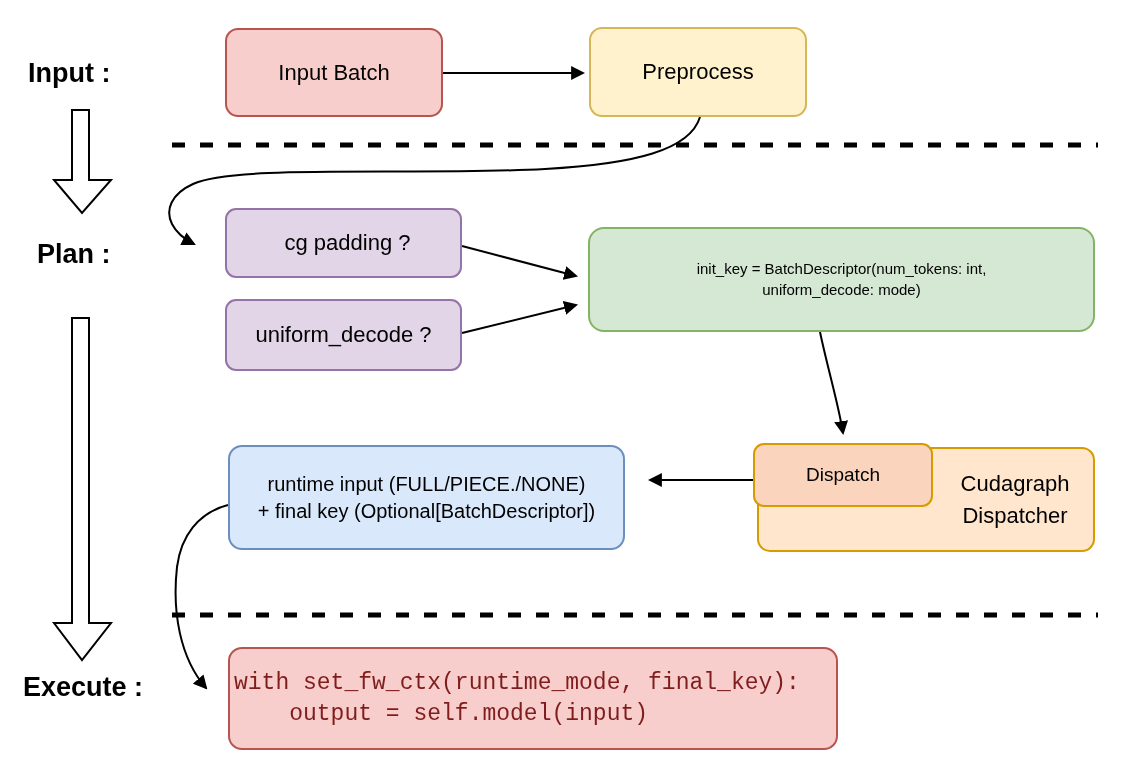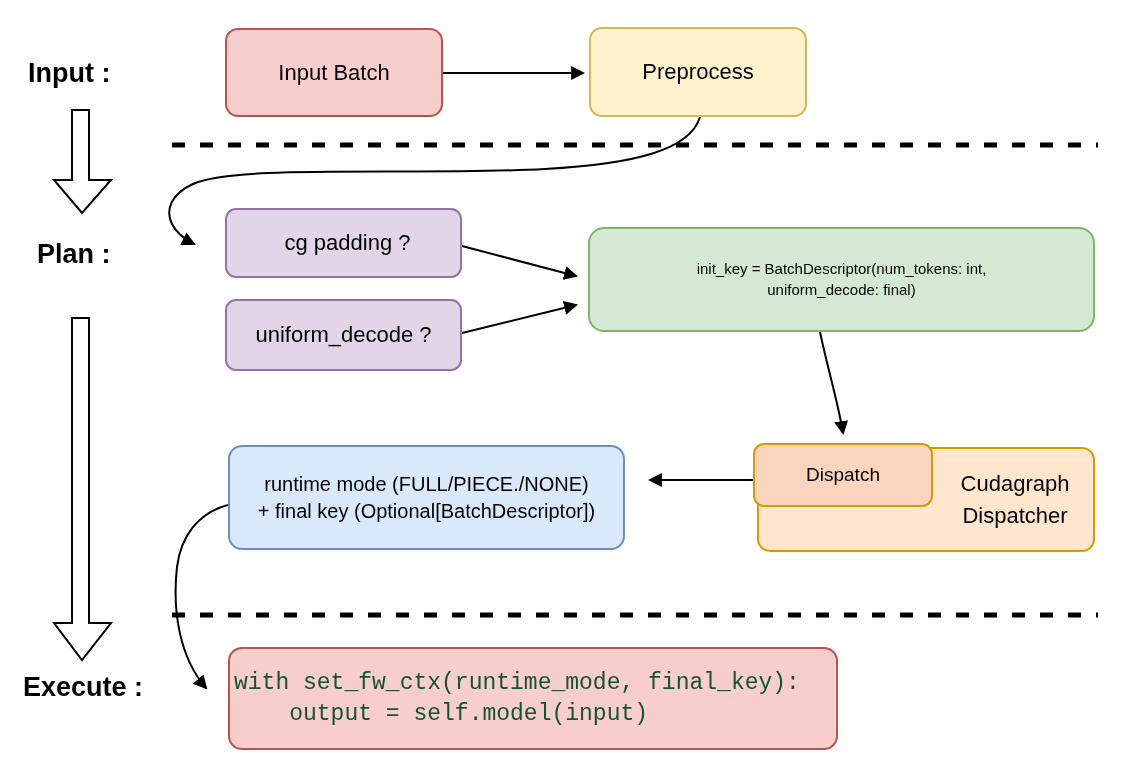--- a/index.html
+++ b/index.html
@@ -29,21 +29,21 @@
   .box-preprocess  {left:589px;top:27px; width:218px;height:90px; font-size:22px;}
   .box-cg-padding  {left:225px;top:208px;width:237px;height:70px; font-size:22px;border-radius:11px;padding-left:8px;}
   .box-uniform     {left:225px;top:299px;width:237px;height:72px; font-size:22px;border-radius:11px;}
   .box-init-key    {left:588px;top:227px;width:507px;height:105px;font-size:15px;border-radius:16px;}
   .box-cg-outer    {left:757px;top:447px;width:338px;height:105px;}
   .box-dispatch    {left:753px;top:443px;width:180px;height:64px; font-size:19px;border-radius:11px;z-index:3;}
   .lbl-cg-dispatcher{left:935px;top:447px;width:160px;height:105px;position:absolute;display:flex;
     flex-direction:column;align-items:center;justify-content:center;font-size:22px;line-height:1.45;z-index:4;}
   .box-runtime     {left:228px;top:445px;width:397px;height:105px;font-size:20px;border-radius:14px;}
   .box-exec-code   {left:228px;top:647px;width:610px;height:103px;border-radius:14px;
-    font-family:"Liberation Mono","DejaVu Sans Mono",monospace;font-size:23px;color:#14532d;
+    font-family:"Liberation Mono","DejaVu Sans Mono",monospace;font-size:23px;color:#7f1d1d;
     align-items:flex-start;justify-content:center;padding-left:4px;white-space:pre;line-height:31px;text-align:left;}
 
   .lab-input  {left:28px;top:38px;margin-top:20px;}
   .lab-plan   {left:37px;top:239px;}
   .lab-execute{left:23px;top:672px;}
 </style>
 </head>
 <body>
 
 <div class="stage">
@@ -108,36 +108,36 @@
   <div class="node n-purple box-cg-padding">
     <span>cg padding ?</span>
   </div>
 
   <div class="node n-purple box-uniform">
     <span>uniform_decode ?</span>
   </div>
 
   <div class="node n-green box-init-key">
     <span>init_key = BatchDescriptor(num_tokens: int,</span>
-    <span>uniform_decode: final)</span>
+    <span>uniform_decode: mode)</span>
   </div>
 
   <div class="node n-orange-light box-cg-outer"></div>
 
   <div class="node n-orange-deep box-dispatch">
     <span>Dispatch</span>
   </div>
 
   <div class="lbl-cg-dispatcher">
     <span>Cudagraph</span>
     <span>Dispatcher</span>
   </div>
 
   <div class="node n-blue box-runtime">
-    <span>runtime mode (FULL/PIECE./NONE)</span>
+    <span>runtime input (FULL/PIECE./NONE)</span>
     <span>+ final key (Optional[BatchDescriptor])</span>
   </div>
 
   <div class="node n-red box-exec-code">
     <span>with set_fw_ctx(runtime_mode, final_key):</span>
     <span>    output = self.model(input)</span>
   </div>
 
 </div>
 

